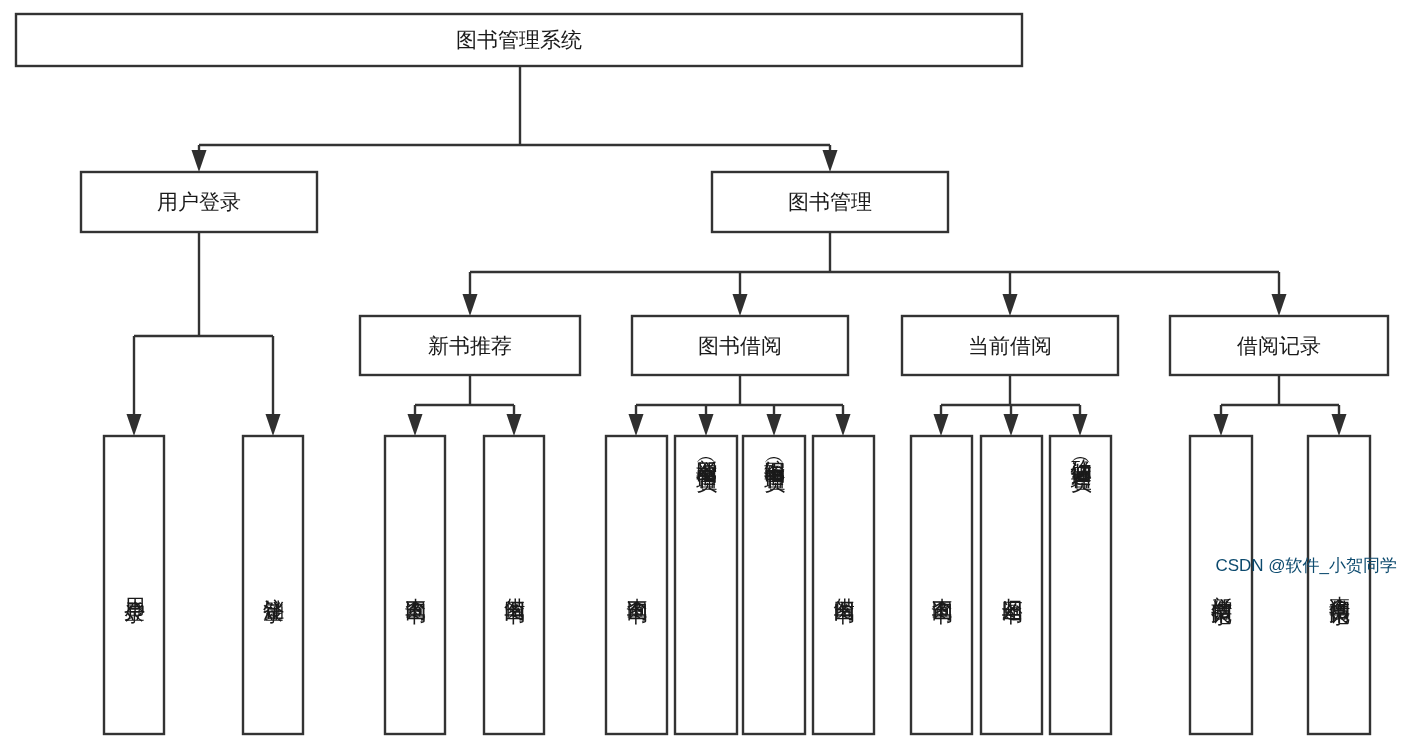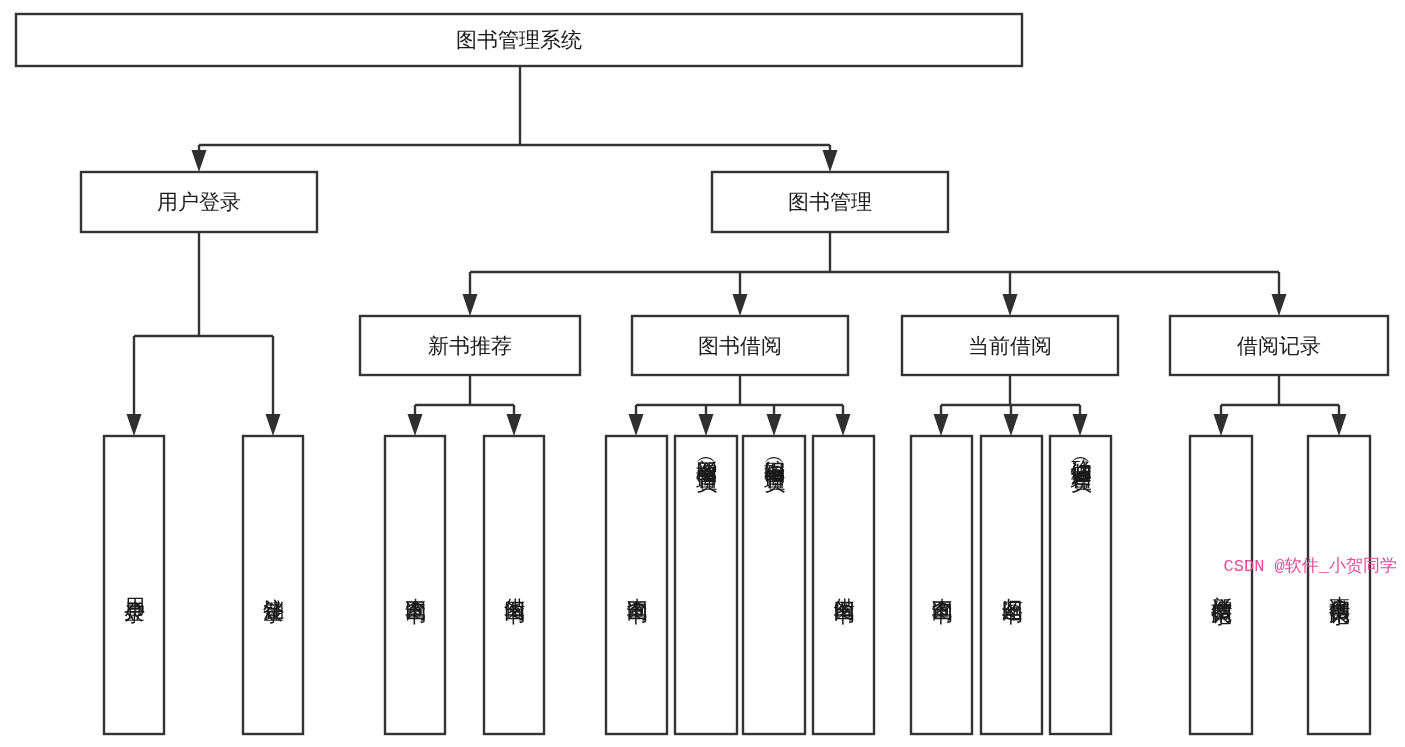--- a/index.html
+++ b/index.html
@@ -66,23 +66,23 @@
     font-size: 21px;
     line-height: 1.12;
     color: #1a1a1a;
     letter-spacing: 2px;
     white-space: nowrap;
   }
   #watermark {
     position: absolute;
     right: 8px;
     bottom: 4px;
-    font-family: Liberation Mono, monospace;
+    font-family: Liberation Sans, sans-serif;
     font-size: 17px;
-    color: #ec4899;
+    color: #0c4a6e;
     white-space: nowrap;
     pointer-events: none;
   }
 </style>
 </head>
 <body>
 
 <div id="diagram-root">
   <svg class="diagram-canvas" viewBox="0 0 1405 747">
     <g id="edges-layer">

